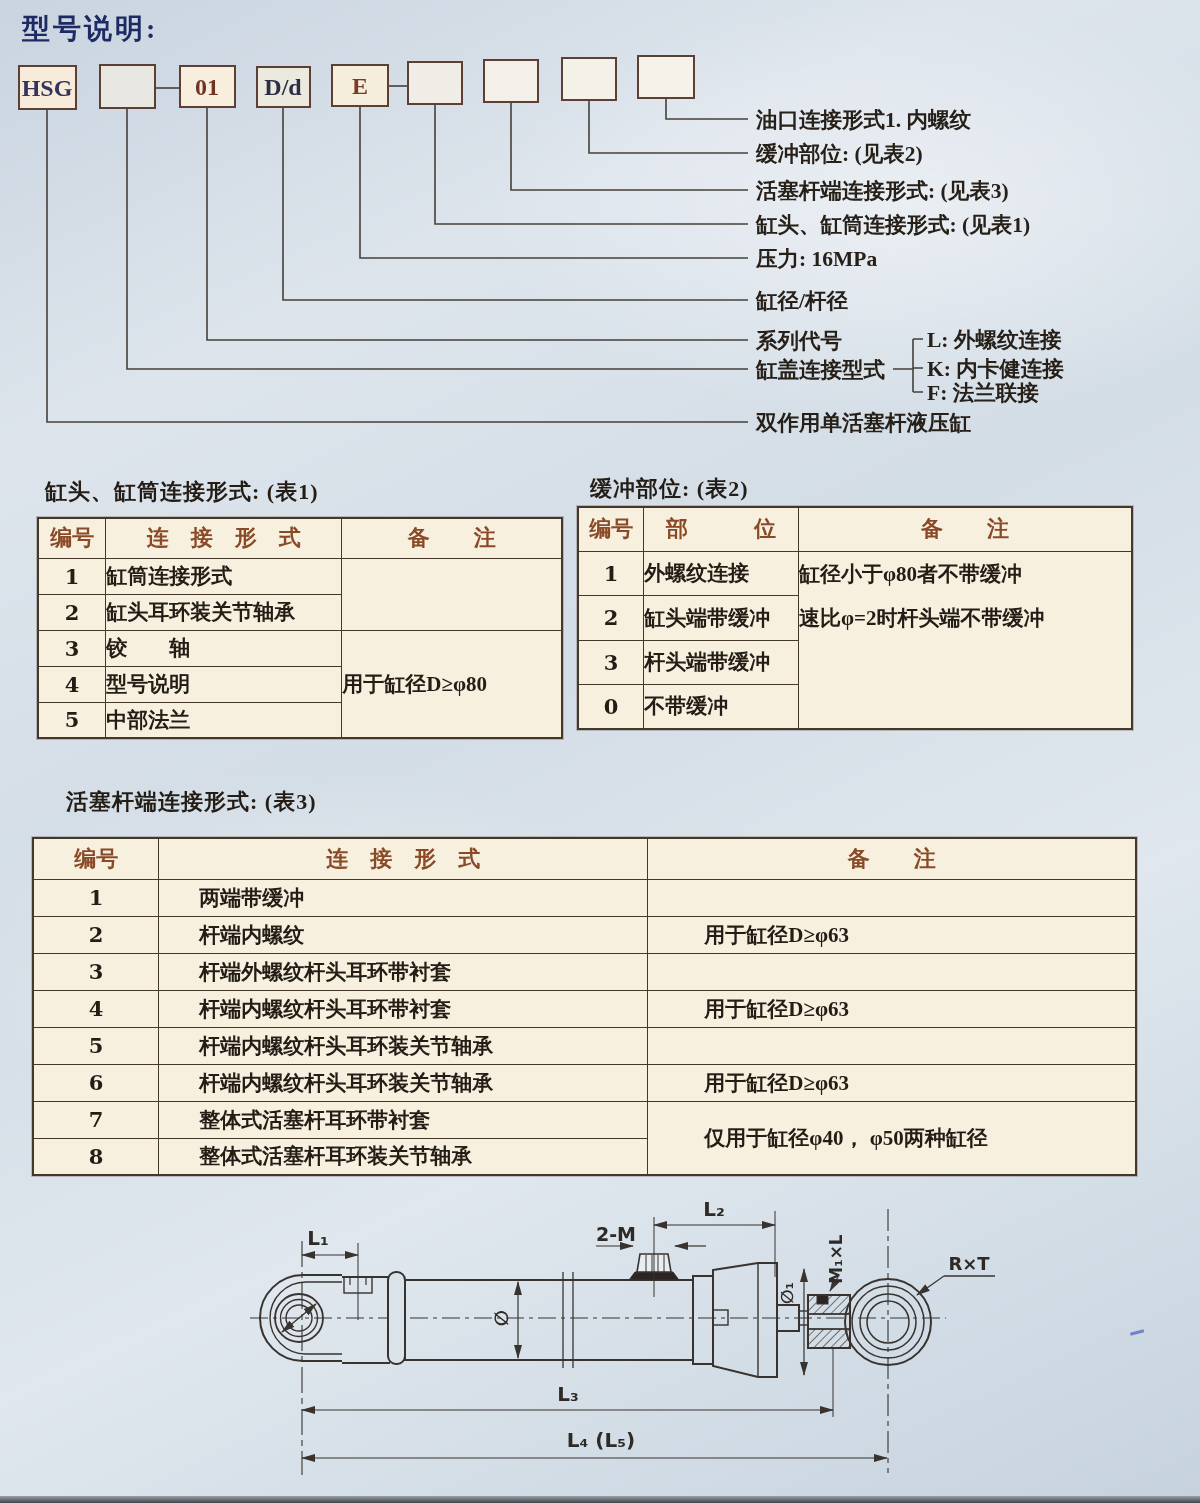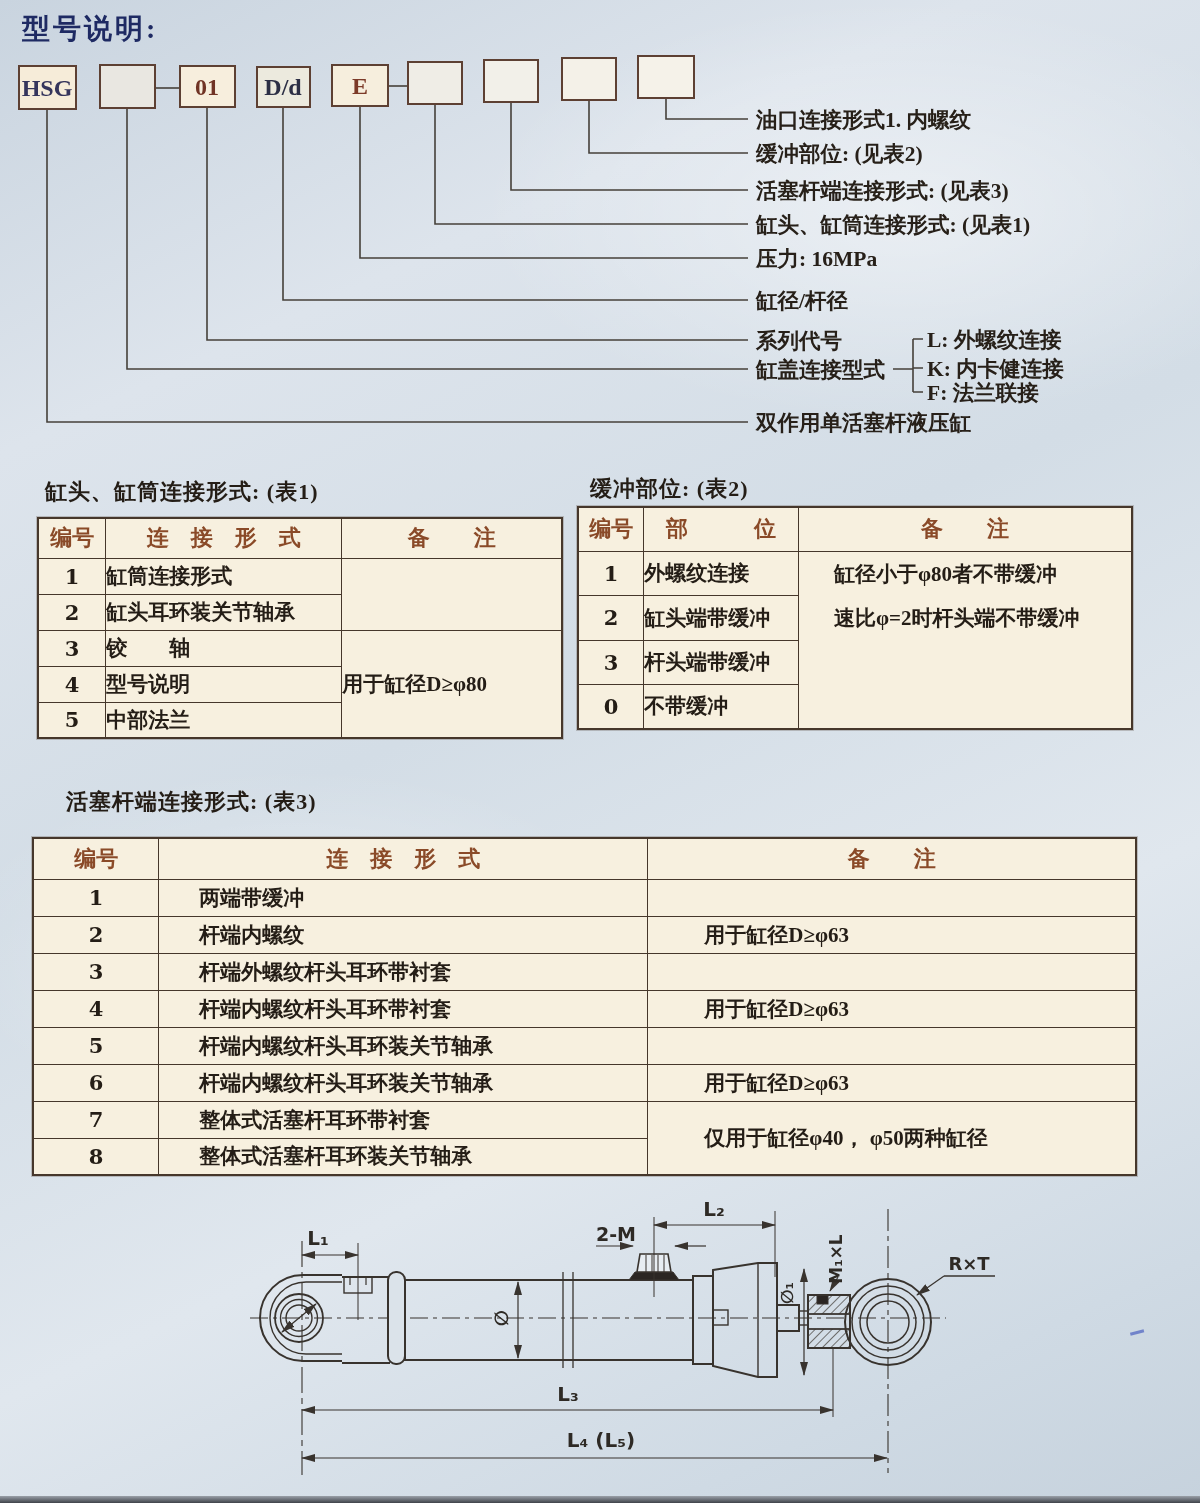--- a/index.html
+++ b/index.html
@@ -27,21 +27,21 @@
   .dtable td,.dtable th{border:1.6px solid #46372b;padding:0;}
   .dtable{border:2.4px solid #46372b;}
   .dtable th{color:#8a4a28;font-weight:700;font-size:22px;text-align:center;}
   .dtable td{font-size:21px;font-weight:600;}
   .num{text-align:center;font-size:20px;font-family:"DejaVu Serif",serif;}
   .formcell{padding-left:16px;}
   .t3 .formcell{padding-left:40px;}
   .rmk{padding-left:20px;margin-top:6px;}
   .t3 .rmk{padding-left:56px;}
   .t2rmk{vertical-align:top;padding-left:26px;}
-  .t2rmk .ln{height:44px;line-height:44px;font-size:21px;font-weight:600;margin-left:35px;}
+  .t2rmk .ln{height:44px;line-height:44px;font-size:21px;font-weight:600;}
   .dim{font-family:"DejaVu Sans",sans-serif;font-weight:700;fill:#2e2a25;}
   .bottom-edge{position:absolute;left:0;bottom:0;width:1200px;height:7px;
         background:linear-gradient(#9aa0a8,#3f434a);}
 </style>
 </head>
 <body>
 
 <div class="page">
   <div class="tex tex1"></div>
   <div class="tex tex2"></div>

